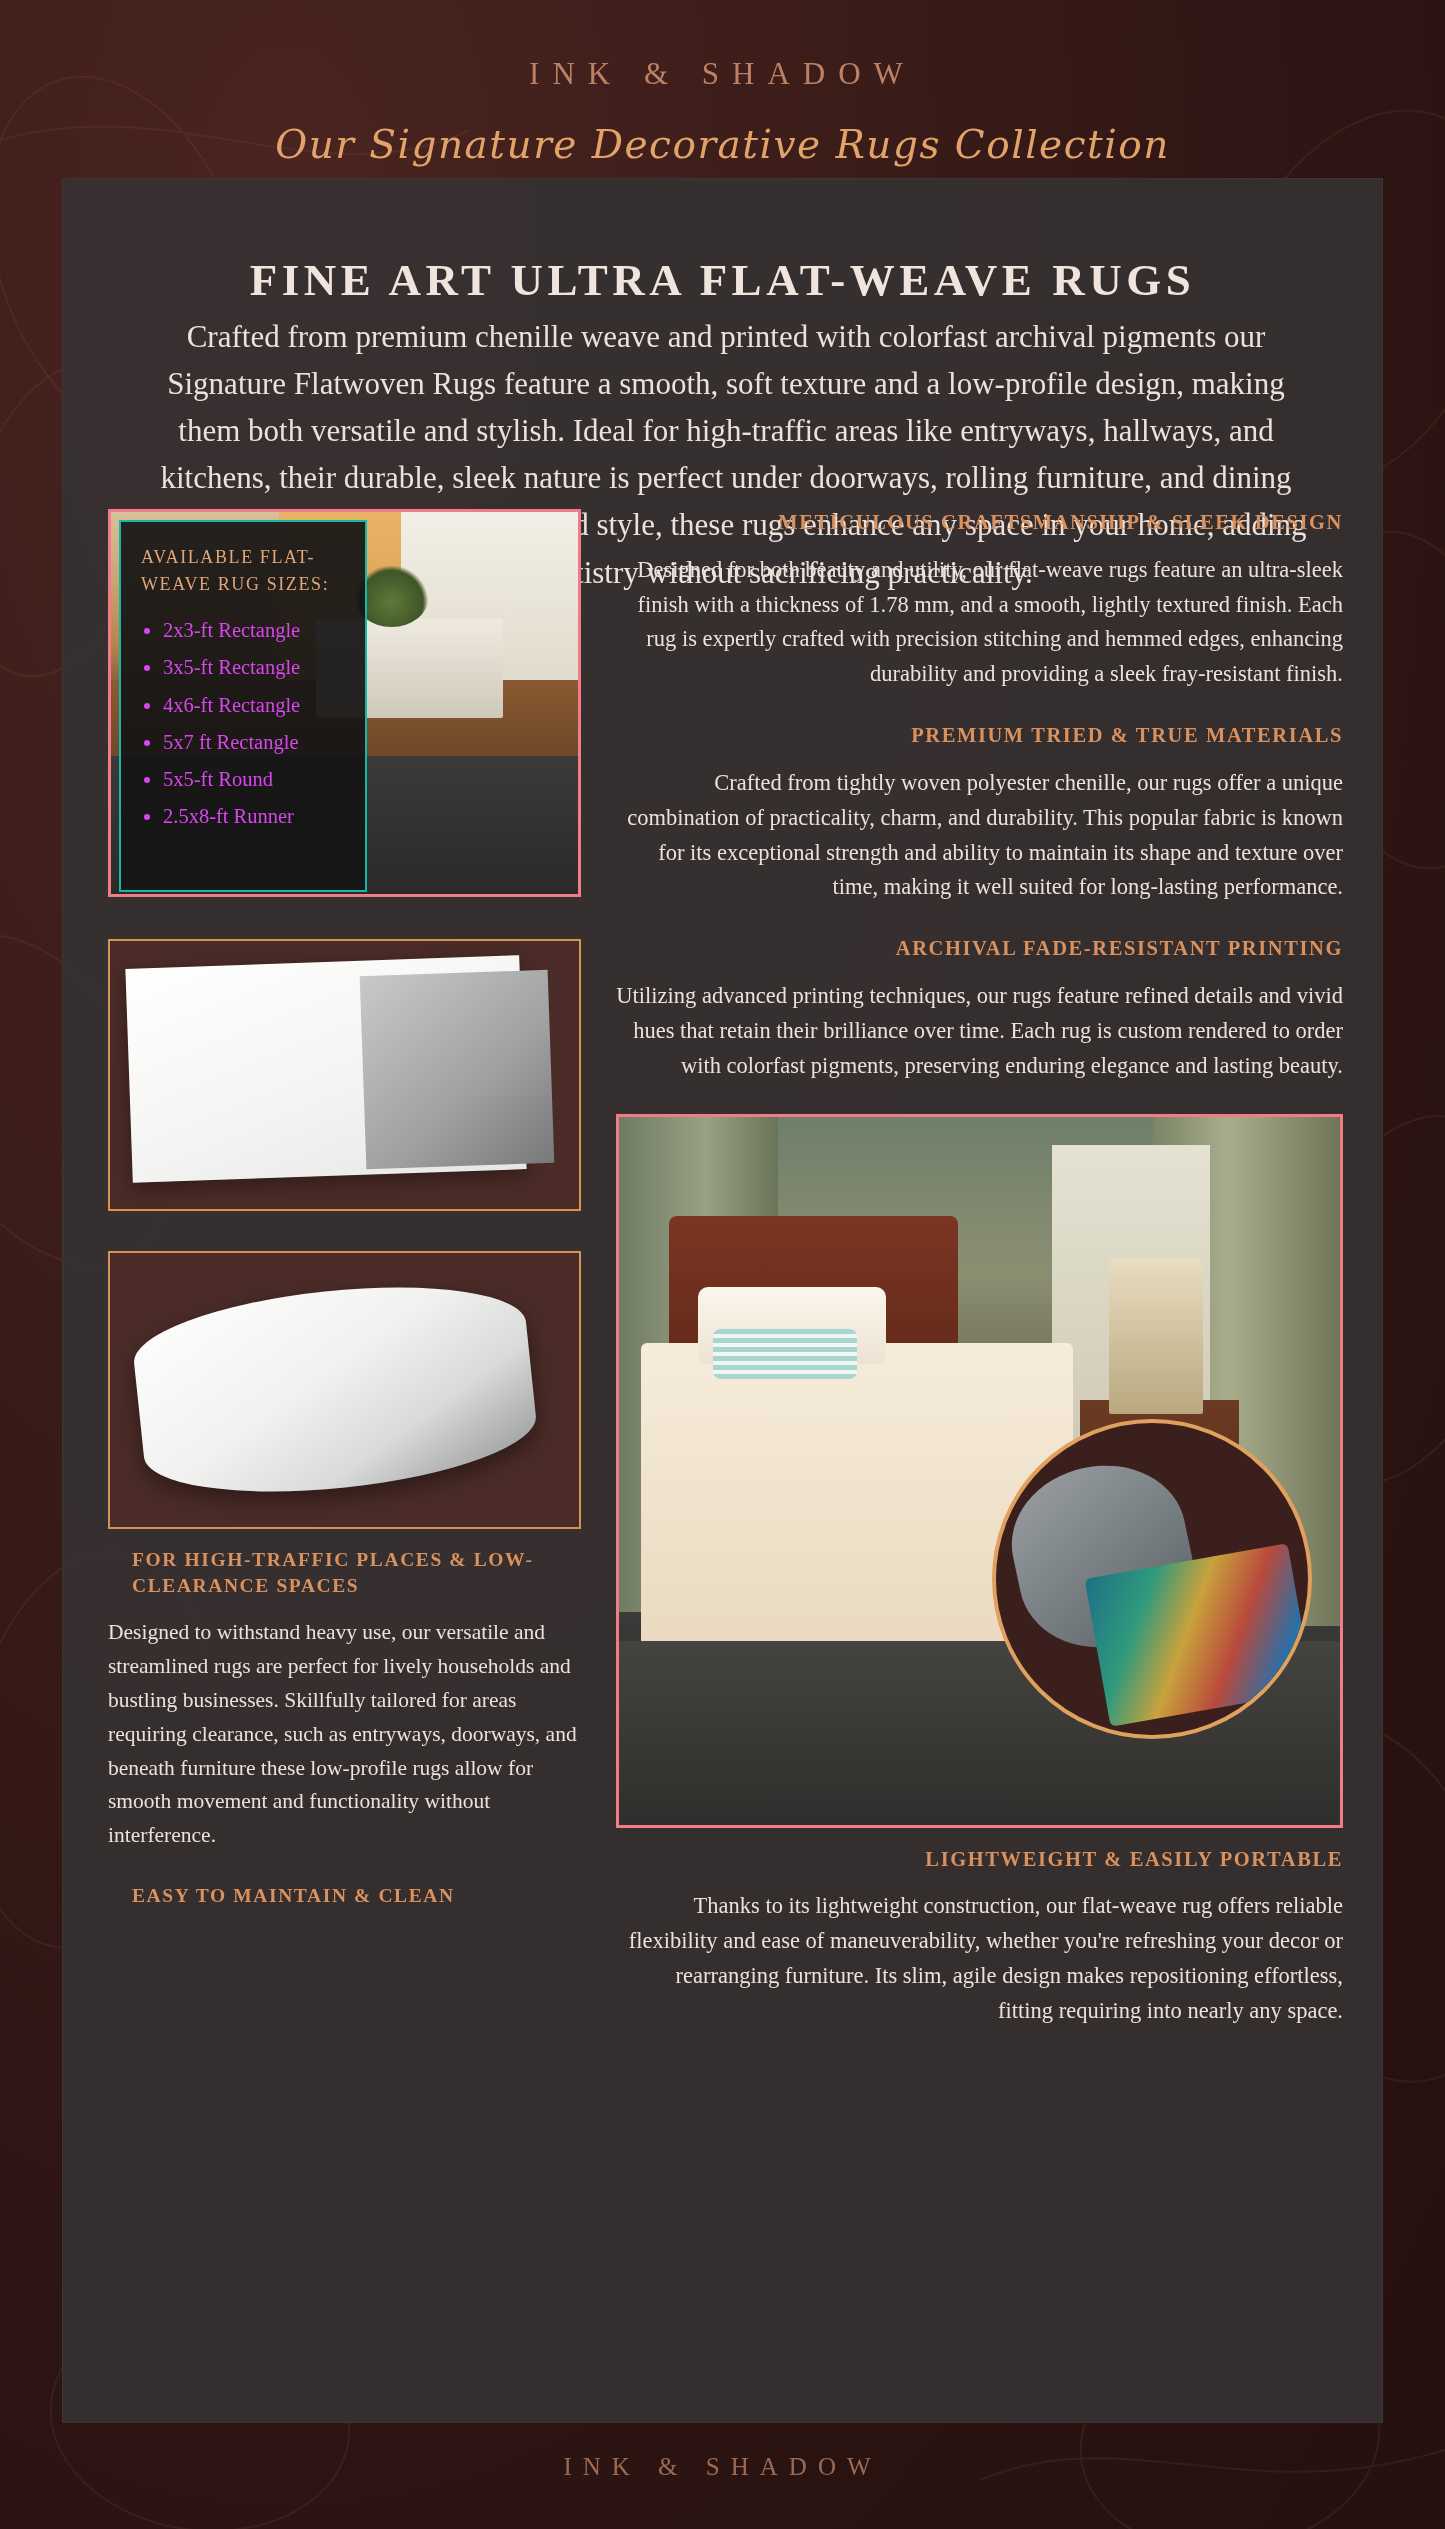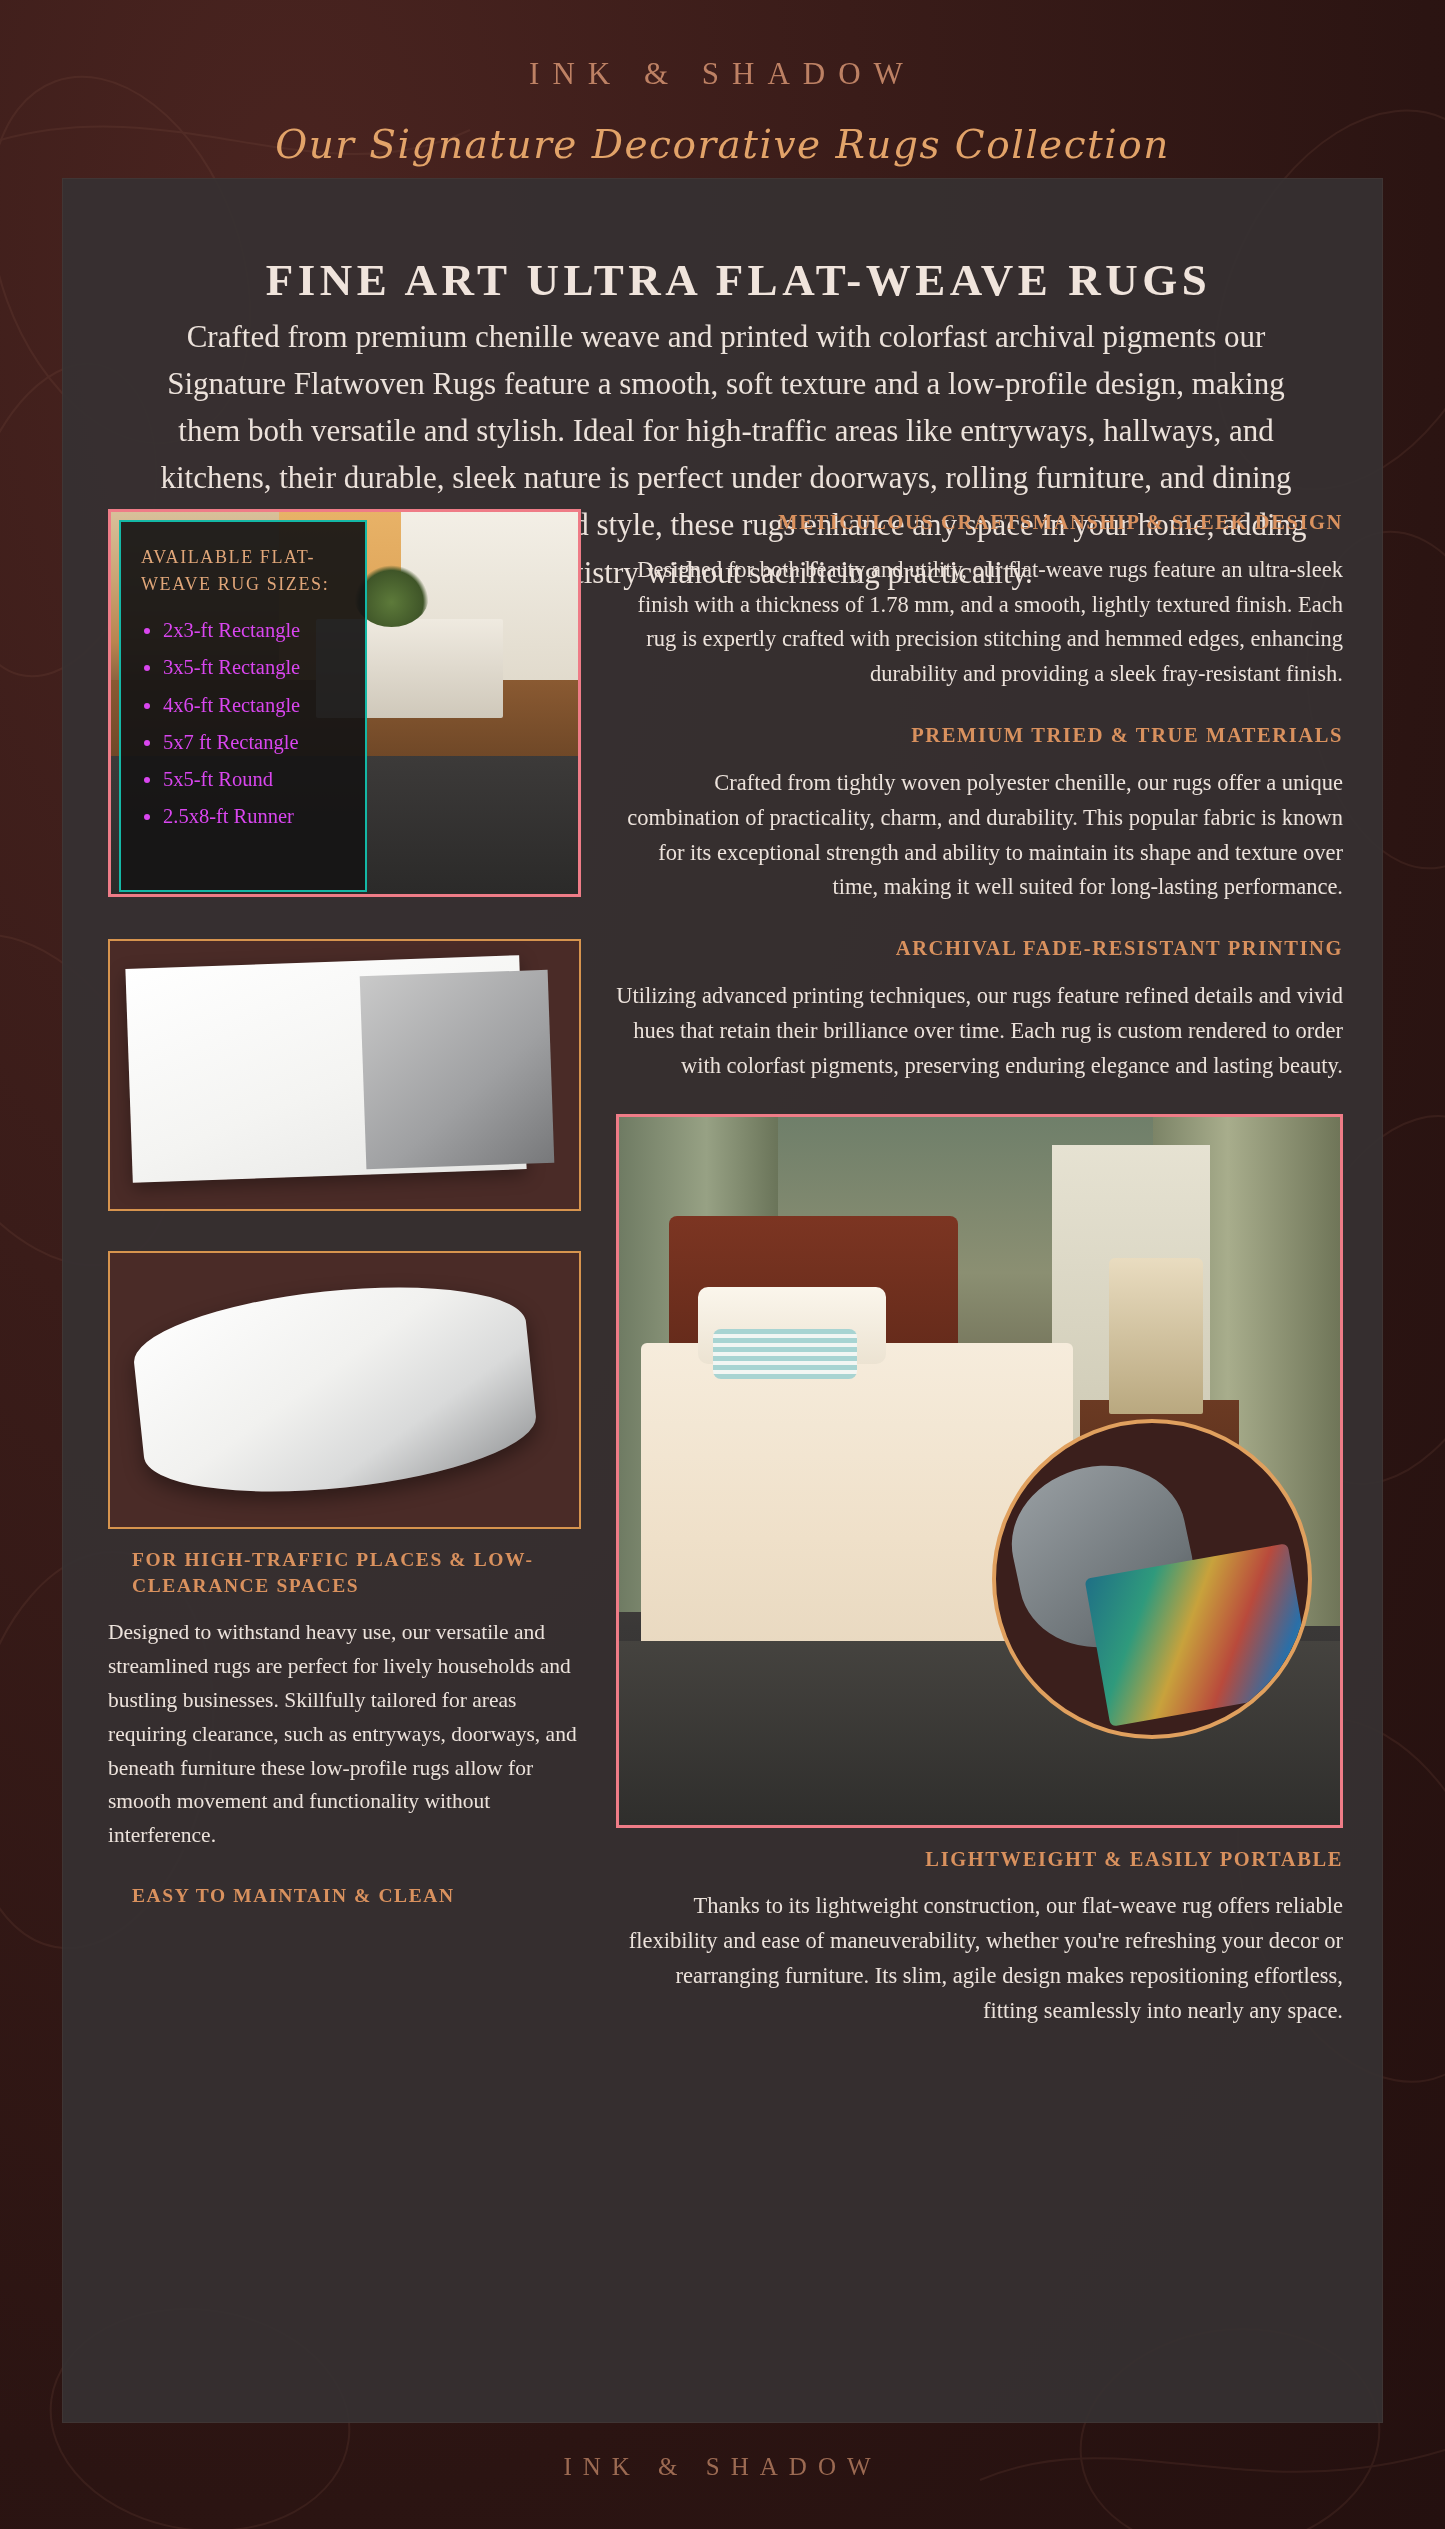--- a/index.html
+++ b/index.html
@@ -61,21 +61,20 @@
   
   .main-heading {
     position: absolute;
     top: 45px; left: 0; width: 100%;
     text-align: center;
     color: #f0e4dc;
     font-size: 45px;
     letter-spacing: 4.5px;
     text-transform: uppercase;
     font-family: "Liberation Serif", serif;
-    margin-left: 16px;
   }
   .intro {
     position: absolute;
     top: 103px; left: 78px; width: 1170px;
     text-align: center;
     color: #ece2db;
     font-size: 31px;
     line-height: 1.52;
   }
   
@@ -367,19 +366,19 @@
           <div class="bed-stripe-pillow"></div>
           <div class="bed-rug"></div>
         </div>
         <div class="circle-inset">
           <div class="roll-grey"></div>
           <div class="roll-color"></div>
         </div>
       </div>
 
       <h2 class="sec-head mt-small">LIGHTWEIGHT &amp; EASILY PORTABLE</h2>
-      <p class="sec-body">Thanks to its lightweight construction, our flat-weave rug offers reliable flexibility and ease of maneuverability, whether you're refreshing your decor or rearranging furniture. Its slim, agile design makes repositioning effortless, fitting seamlessly into nearly any space.</p>
+      <p class="sec-body">Thanks to its lightweight construction, our flat-weave rug offers reliable flexibility and ease of maneuverability, whether you're refreshing your decor or rearranging furniture. Its slim, agile design makes repositioning effortless, fitting requiring into nearly any space.</p>
     </div>
 
   </div>
 
   <div class="brand-bottom">INK &amp; SHADOW</div>
 </div>
 
 </body></html>

